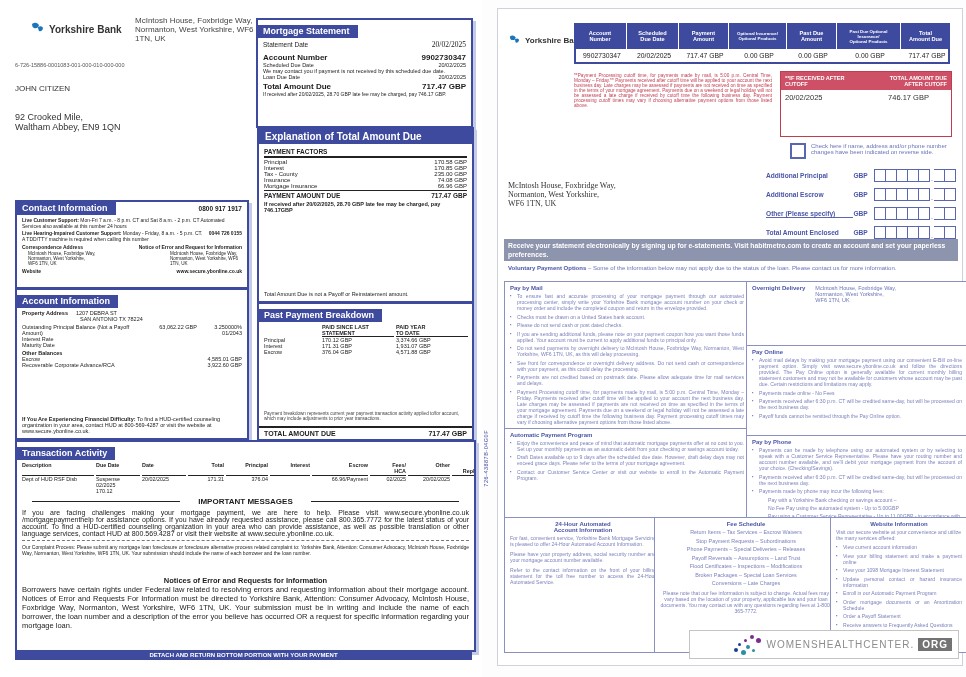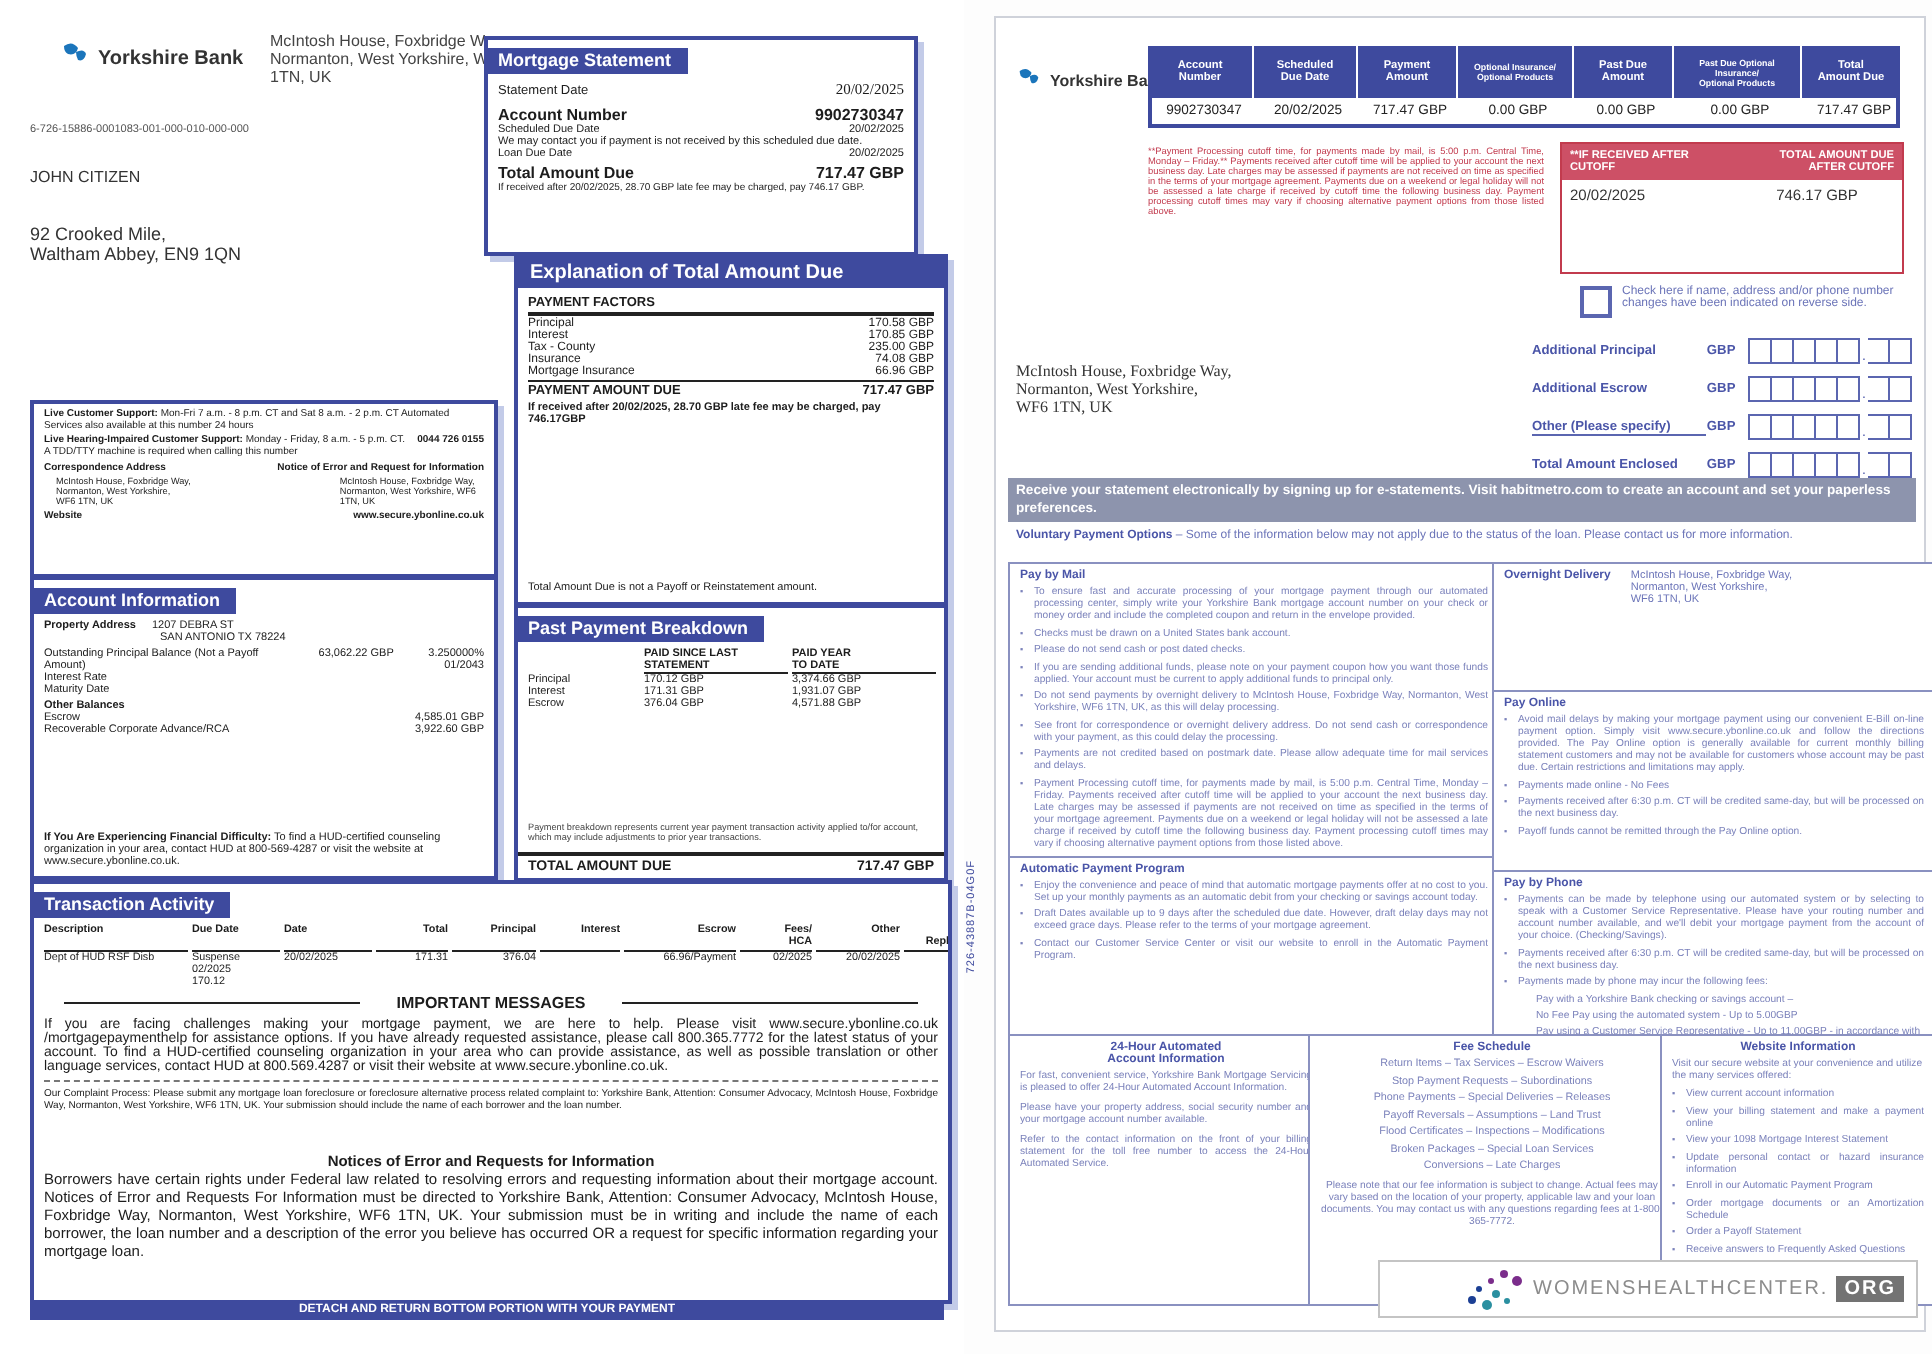--- a/index.html
+++ b/index.html
@@ -107,21 +107,21 @@
 Normanton, West Yorkshire, WF6
 1TN, UK</div>
 
     <div class="t55" style="position:absolute;left:15px;top:62px;color:#555;">6-726-15886-0001083-001-000-010-000-000</div>
 
     <div class="t8" style="position:absolute;left:15px;top:84px;color:#333;">JOHN CITIZEN</div>
 
     <div class="t9 pre" style="position:absolute;left:15px;top:112px;color:#333;">92 Crooked Mile,
 Waltham Abbey, EN9 1QN</div>
 
-    <div class="bluebox" style="left:242px;top:18px;width:213px;height:106px;">
+    <div class="bluebox" style="left:256px;top:18px;width:213px;height:106px;">
       <div class="band">Mortgage Statement</div>
       <div class="pad">
         <div class="r t65">
           <span>Statement Date</span>
           <span class="t75 serif">20/02/2025</span>
         </div>
         <div class="r t8 b" style="margin-top:4px;">
           <span>Account Number</span>
           <span>9902730347</span>
         </div>
@@ -171,20 +171,24 @@
         <div class="r t65 b">
           <span>PAYMENT AMOUNT DUE</span>
           <span>717.47 GBP</span>
         </div>
         <div class="t55 b" style="margin-top:2px;">If received after 20/02/2025, 28.70 GBP late fee may be charged, pay 746.17GBP</div>
       </div>
       <div class="t55" style="position:absolute;left:5px;bottom:4px;">Total Amount Due is not a Payoff or Reinstatement amount.</div>
     </div>
 
     <div class="bluebox" style="left:15px;top:200px;width:230px;height:85px;">
+      <div class="r" style="align-items:center;">
+        <div class="band">Contact Information</div>
+        <div class="b t65" style="padding-right:5px;">0800 917 1917</div>
+      </div>
       <div class="pad t5">
         <div><span class="b">Live Customer Support:</span><span> Mon-Fri 7 a.m. - 8 p.m. CT and Sat 8 a.m. - 2 p.m. CT Automated  Services also available at this  number 24 hours</span></div>
         <div class="r" style="margin-top:1px;">
           <span><span class="b">Live Hearing-Impaired Customer Support:</span><span> Monday - Friday, 8 a.m. - 5 p.m. CT.</span></span>
           <span class="b">0044 726 0155</span>
         </div>
         <div>A TDD/TTY machine is required when calling this number</div>
         <div class="r b" style="margin-top:2px;">
           <span>Correspondence  Address</span>
           <span>Notice of Error  and Request for Information</span>

